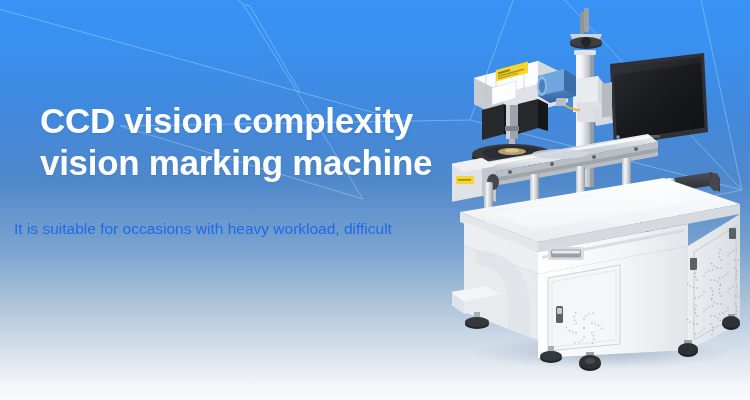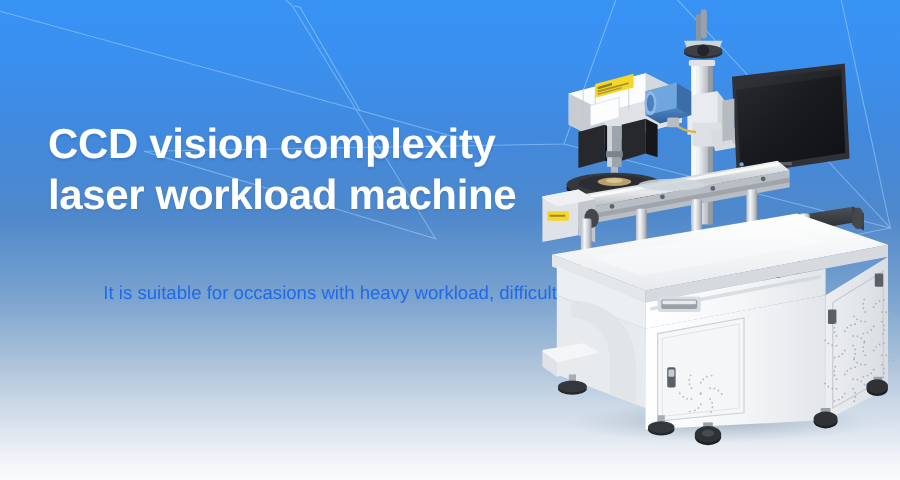--- a/index.html
+++ b/index.html
@@ -18,21 +18,21 @@
   
   #headline{
     position:absolute;left:40px;top:100px;width:430px;
     color:#ffffff;font-size:35px;line-height:42px;font-weight:700;
     letter-spacing:-0.3px;text-shadow:0 1px 2px rgba(20,60,110,.18);
   }
   #headline .l{display:block;white-space:nowrap;}
 
   #subtitle{
     position:absolute;left:14px;top:213px;width:450px;
-    text-align:right;color:#1f6ae8;font-size:15.5px;line-height:32px;margin-top:16px;
+    text-align:left;color:#1f6ae8;font-size:15.5px;line-height:32px;
   }
   #subtitle .s{display:block;white-space:nowrap;}
 
   
   #machine{position:absolute;left:452px;top:6px;width:298px;height:366px;}
   #machine svg{display:block;}
 </style>
 </head>
 <body>
 
@@ -45,21 +45,21 @@
       <path d="M238 0 L243 4 L363 199 L120 126"></path>
       <path d="M515 -5 L470 120 L120 126"></path>
       <path d="M560 -5 L742 190 L470 120"></path>
       <path d="M700 -5 L742 190"></path>
       <path d="M742 190 L640 210"></path>
     </g>
   </svg>
 
   <div id="headline">
     <span class="l">CCD vision complexity</span>
-    <span class="l">laser workload machine</span>
+    <span class="l">vision marking machine</span>
   </div>
 
   <div id="subtitle">
     <span class="s">It is suitable for occasions with heavy workload, difficult</span>
   </div>
 
   <div id="machine">
     <svg width="298" height="366" viewBox="0 0 298 366">
       <defs>
         <linearGradient id="whiteBody" x1="0" y1="0" x2="1" y2="0">

